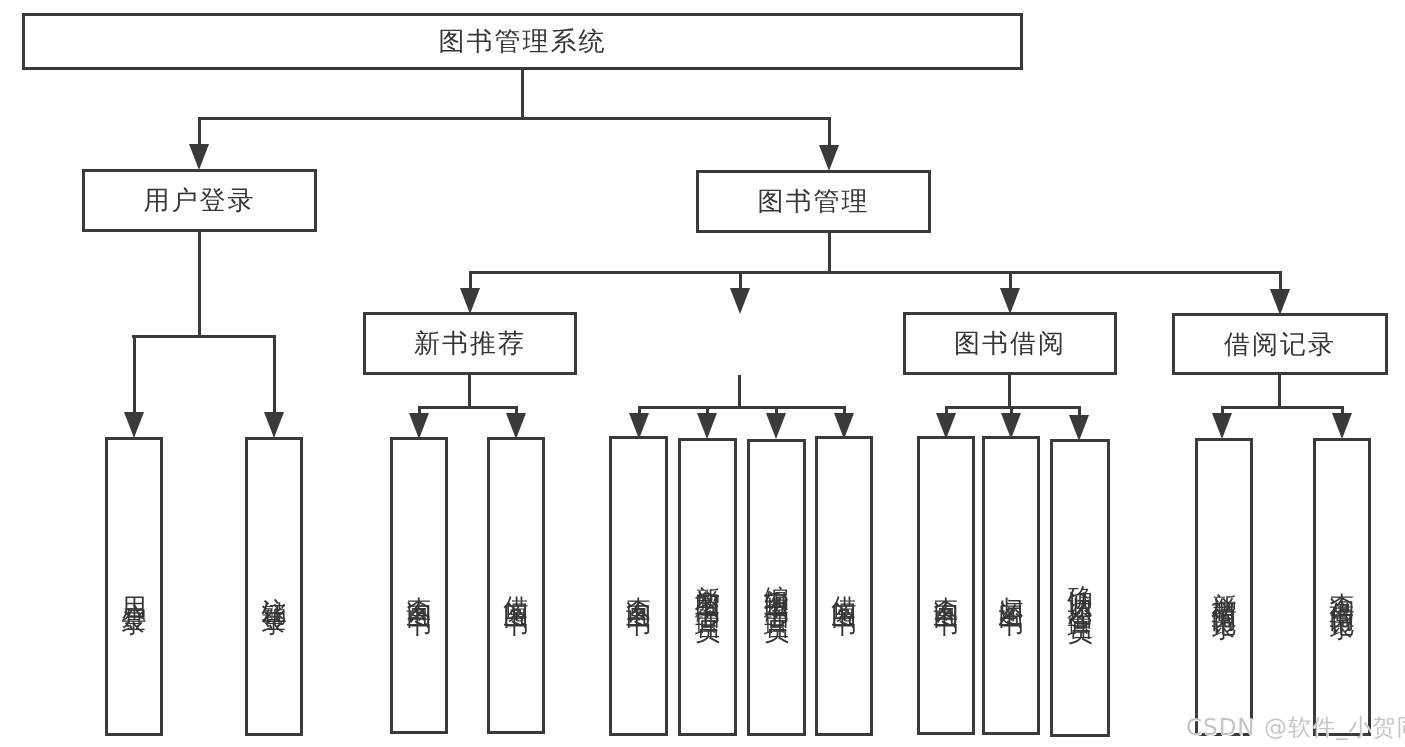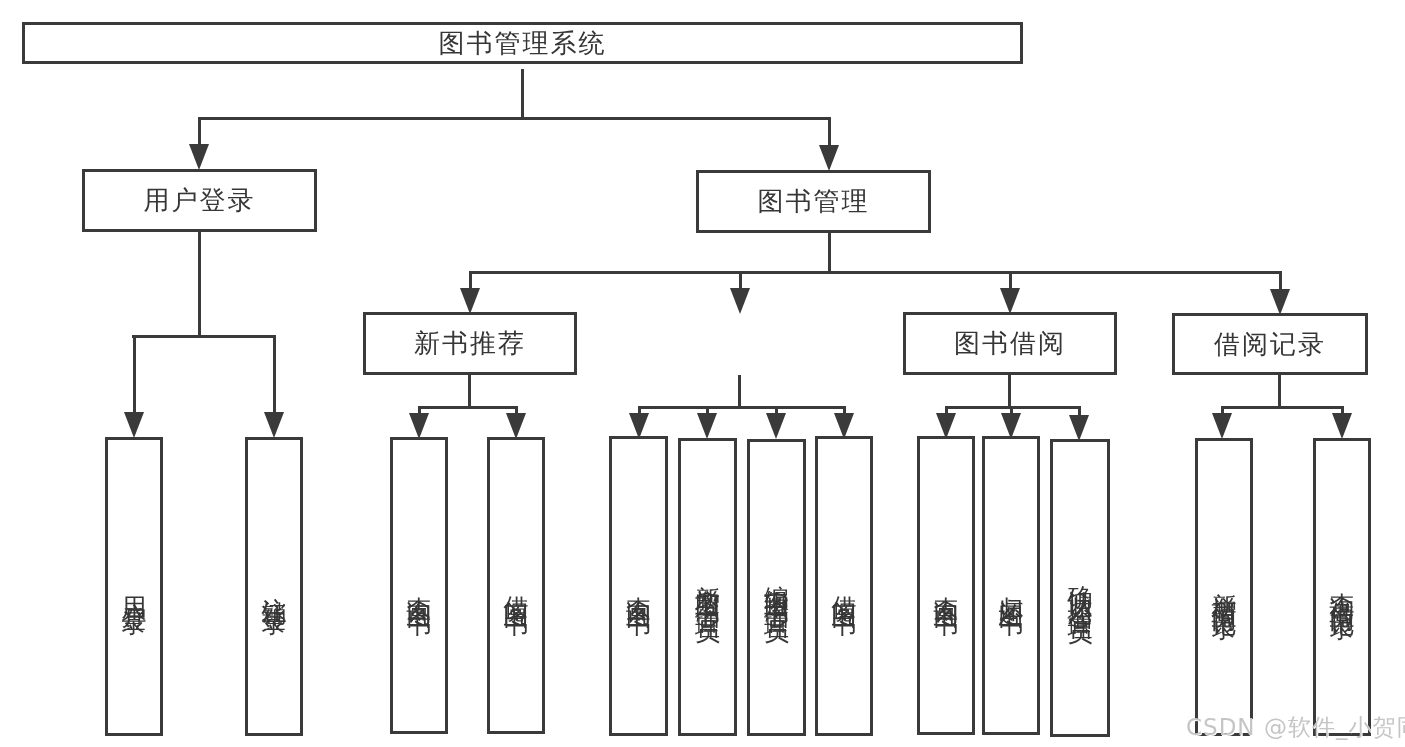--- a/index.html
+++ b/index.html
@@ -53,21 +53,21 @@
     text-shadow:1px 1px 0 #ffffff;
     white-space:nowrap;
     z-index:6;
   }
 </style>
 </head>
 <body>
 
 <div class="stage">
 
-  <div class="box" style="left:22px;top:22px;width:1001px;height:42px">图书管理系统</div>
+  <div class="box" style="left:22px;top:13px;width:1001px;height:57px">图书管理系统</div>
 
   <div class="v" style="left:521px;top:69px;height:51px"></div>
   <div class="h" style="left:198px;top:117px;width:633px"></div>
   <div class="arw" style="left:189px;top:117px;height:53px"></div>
   <div class="arw" style="left:819px;top:117px;height:54px"></div>
 
   <div class="box" style="left:82px;top:169px;width:235px;height:63px">用户登录</div>
   <div class="box" style="left:696px;top:170px;width:235px;height:63px">图书管理</div>
 
   <div class="v" style="left:198px;top:232px;height:106px"></div>
@@ -77,21 +77,21 @@
 
   <div class="v" style="left:828px;top:233px;height:41px"></div>
   <div class="h" style="left:469px;top:271px;width:812px"></div>
   <div class="arw" style="left:460px;top:271px;height:43px"></div>
   <div class="arw" style="left:730px;top:271px;height:43px"></div>
   <div class="arw" style="left:1000px;top:271px;height:43px"></div>
   <div class="arw" style="left:1270px;top:271px;height:44px"></div>
 
   <div class="box" style="left:363px;top:312px;width:214px;height:63px">新书推荐</div>
   <div class="box" style="left:903px;top:312px;width:214px;height:63px">图书借阅</div>
-  <div class="box" style="left:1172px;top:313px;width:196px;height:62px">借阅记录</div>
+  <div class="box" style="left:1172px;top:313px;width:216px;height:62px">借阅记录</div>
 
   <div class="v" style="left:468px;top:375px;height:34px"></div>
   <div class="h" style="left:418px;top:406px;width:100px"></div>
   <div class="arw" style="left:409px;top:406px;height:33px"></div>
   <div class="arw" style="left:506px;top:406px;height:33px"></div>
 
   <div class="v" style="left:738px;top:375px;height:34px"></div>
   <div class="h" style="left:638px;top:406px;width:208px"></div>
   <div class="arw" style="left:629px;top:406px;height:33px"></div>
   <div class="arw" style="left:697px;top:406px;height:33px"></div>

